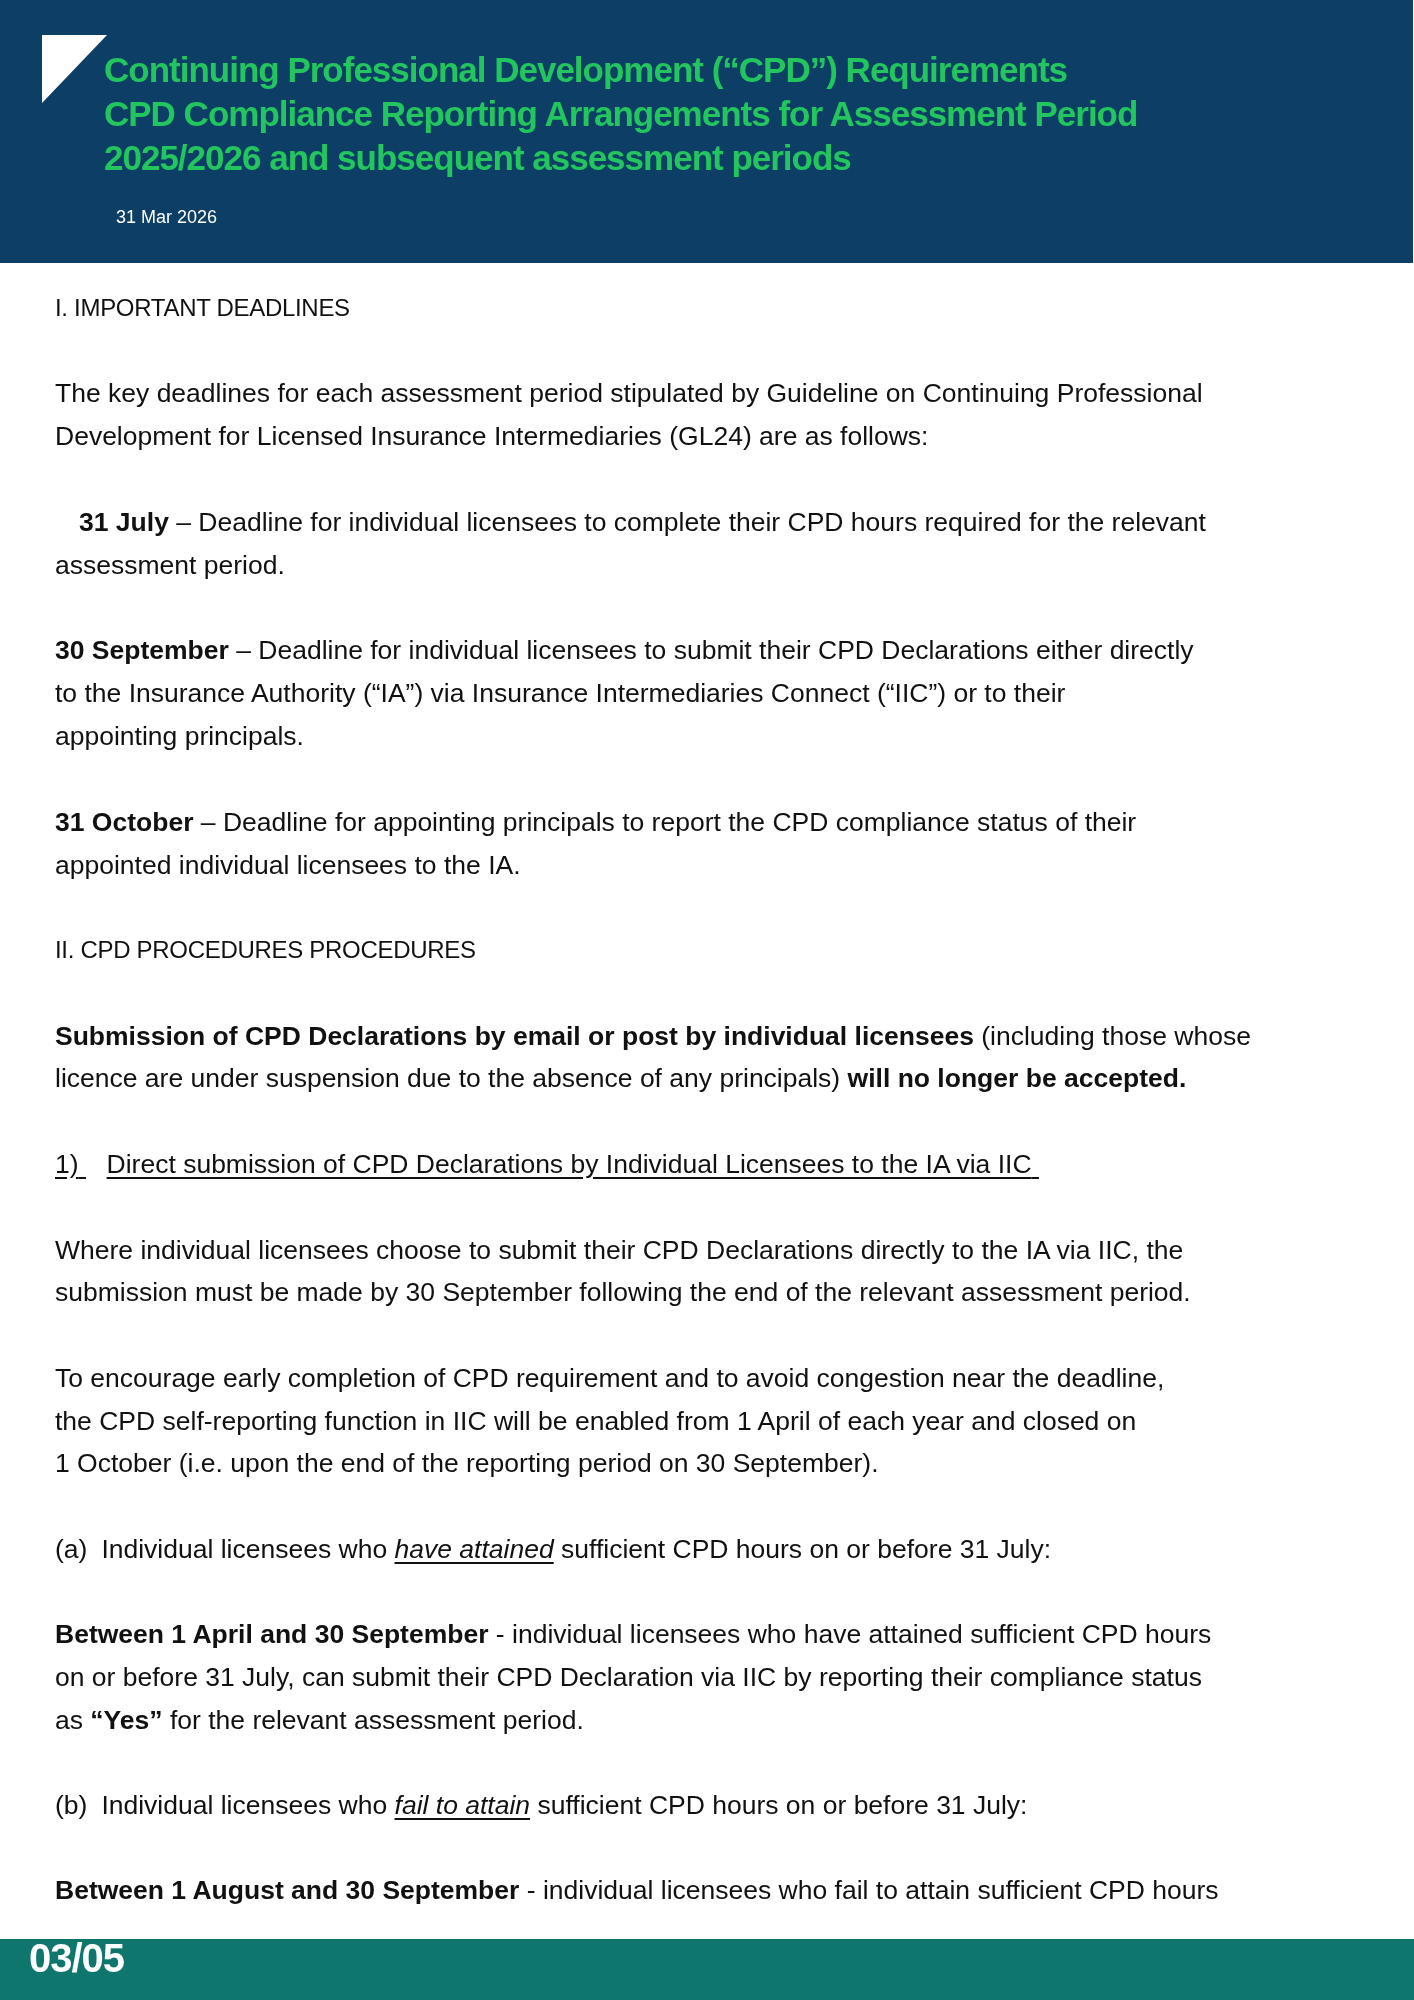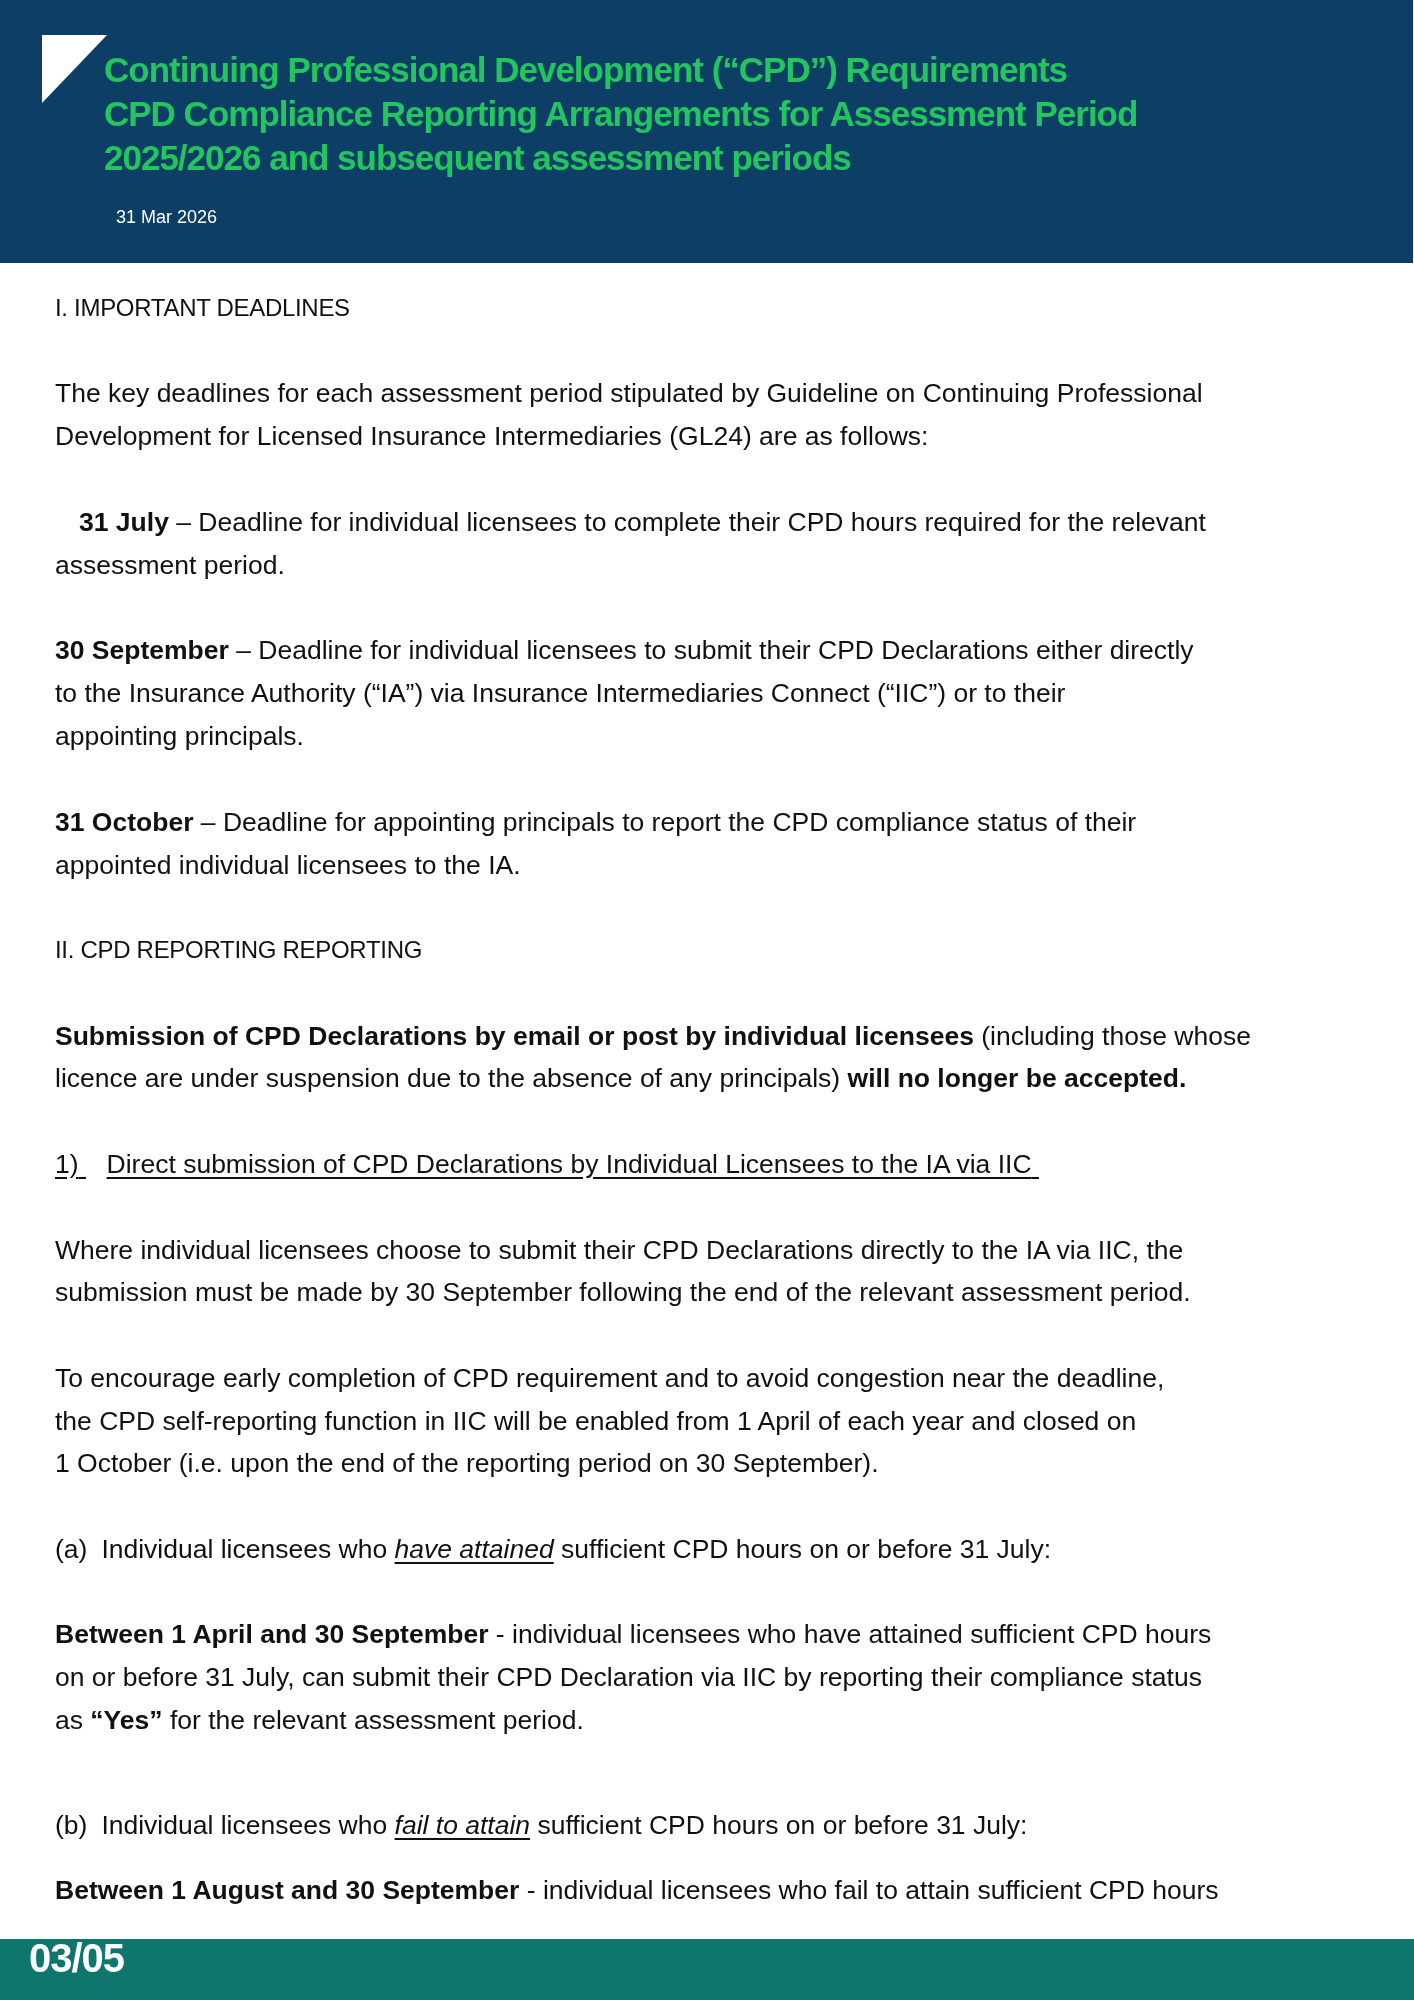--- a/index.html
+++ b/index.html
@@ -61,39 +61,39 @@
 <div class="line" style="top:504px;margin-left:24px;"><b>31 July</b><span> – Deadline for individual licensees to complete their CPD hours required for the relevant</span></div>
 <div class="line" style="top:547px;">assessment period.</div>
 
 <div class="line" style="top:632px;"><b>30 September</b><span> – Deadline for individual licensees to submit their CPD Declarations either directly</span></div>
 <div class="line" style="top:675px;">to the Insurance Authority (“IA”) via Insurance Intermediaries Connect (“IIC”) or to their</div>
 <div class="line" style="top:718px;">appointing principals.</div>
 
 <div class="line" style="top:804px;"><b>31 October</b><span> – Deadline for appointing principals to report the CPD compliance status of their</span></div>
 <div class="line" style="top:847px;">appointed individual licensees to the IA.</div>
 
-<div class="line heading" style="top:932px;">II. CPD REPORTING REPORTING</div>
+<div class="line heading" style="top:932px;">II. CPD PROCEDURES PROCEDURES</div>
 
 <div class="line" style="top:1018px;"><b>Submission of CPD Declarations by email or post by individual licensees</b><span> (including those whose</span></div>
 <div class="line" style="top:1060px;"><span>licence are under suspension due to the absence of any principals) </span><b>will no longer be accepted.</b></div>
 
 <div class="line u" style="top:1146px;"><span>1)</span><span style="display:inline-block;width:28px;" class="u">&nbsp;</span><span>Direct submission of CPD Declarations by Individual Licensees to the IA via IIC</span>&nbsp;</div>
 
 <div class="line" style="top:1232px;">Where individual licensees choose to submit their CPD Declarations directly to the IA via IIC, the</div>
 <div class="line" style="top:1274px;">submission must be made by 30 September following the end of the relevant assessment period.</div>
 
 <div class="line" style="top:1360px;">To encourage early completion of CPD requirement and to avoid congestion near the deadline,</div>
 <div class="line" style="top:1403px;">the CPD self-reporting function in IIC will be enabled from 1 April of each year and closed on</div>
 <div class="line" style="top:1445px;">1 October (i.e. upon the end of the reporting period on 30 September).</div>
 
 <div class="line" style="top:1531px;"><span>(a)</span><span style="display:inline-block;width:14px;"></span><span>Individual licensees who </span><span class="iu">have attained</span><span> sufficient CPD hours on or before 31 July:</span></div>
 
 <div class="line" style="top:1616px;"><b>Between 1 April and 30 September</b><span> - individual licensees who have attained sufficient CPD hours</span></div>
 <div class="line" style="top:1659px;">on or before 31 July, can submit their CPD Declaration via IIC by reporting their compliance status</div>
 <div class="line" style="top:1702px;"><span>as </span><b>“Yes”</b><span> for the relevant assessment period.</span></div>
 
-<div class="line" style="top:1787px;margin-top:20px;"><span>(b)</span><span style="display:inline-block;width:14px;"></span><span>Individual licensees who </span><span class="iu">fail to attain</span><span> sufficient CPD hours on or before 31 July:</span></div>
+<div class="line" style="top:1787px;"><span>(b)</span><span style="display:inline-block;width:14px;"></span><span>Individual licensees who </span><span class="iu">fail to attain</span><span> sufficient CPD hours on or before 31 July:</span></div>
 
 <div class="line" style="top:1872px;"><b>Between 1 August and 30 September</b><span> - individual licensees who fail to attain sufficient CPD hours</span></div>
 
 <div class="footer">
   <div class="page-num">03/05</div>
 </div>
 
 </body></html>

